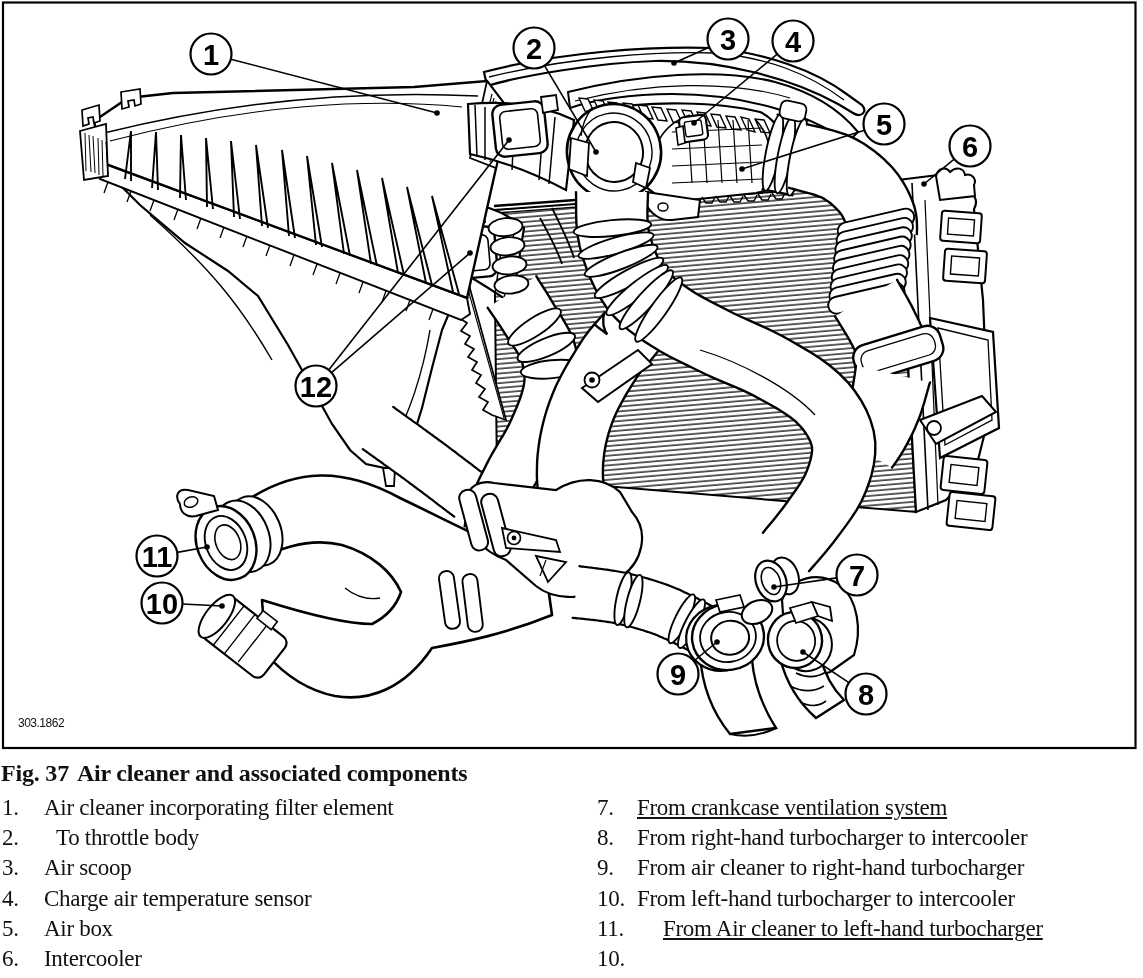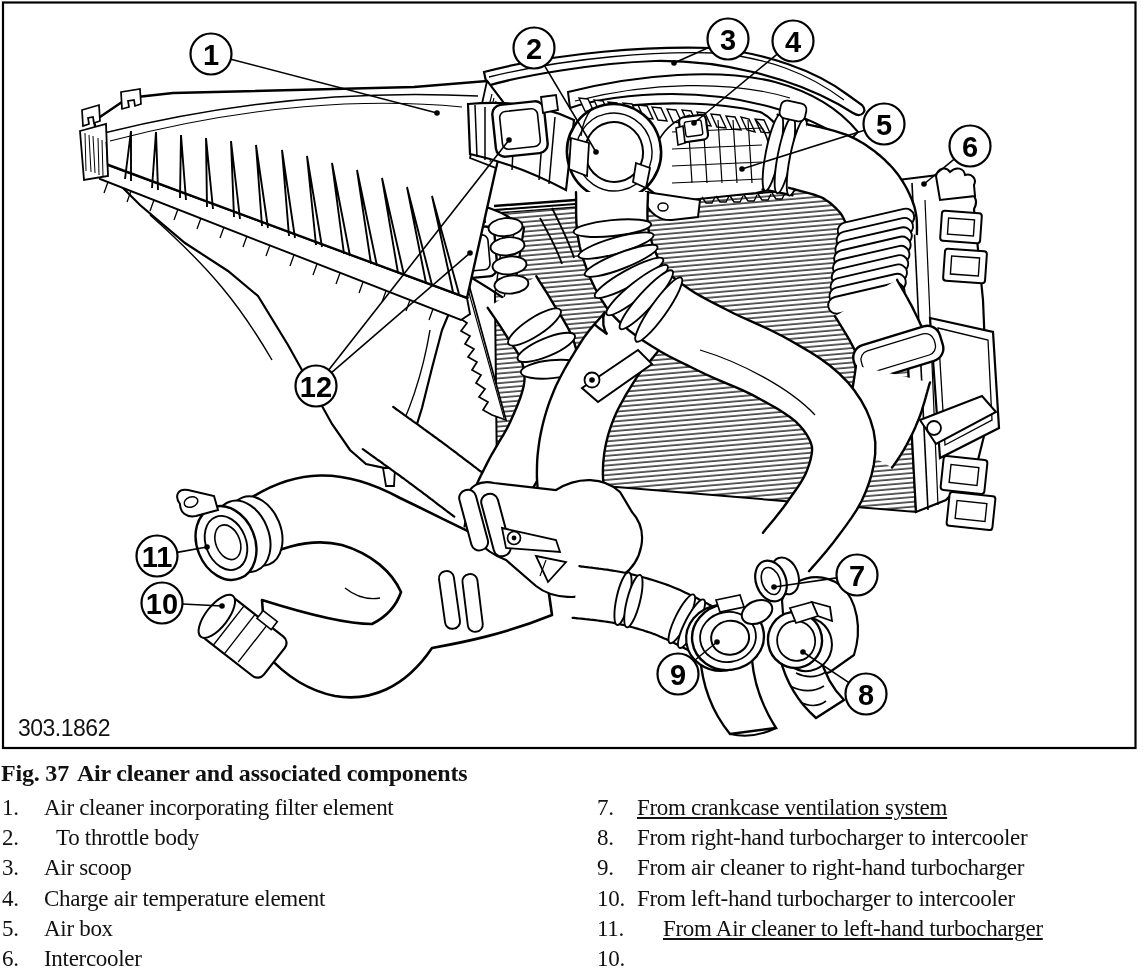--- a/index.html
+++ b/index.html
@@ -1,20 +1,20 @@
 <!DOCTYPE html>
 <html><head>
 <meta charset="utf-8">
 <style>
 html,body { margin:0; padding:0; background:white; }
 #page { position:relative; width:1143px; height:978px; background:white; overflow:hidden; }
 .ln { position:absolute; font-family:"Liberation Serif", serif; font-size:23px; letter-spacing:-0.3px; line-height:1; white-space:nowrap; color:#111; }
 #cap { position:absolute; top:761px; left:1px; font-family:"Liberation Serif", serif; font-size:24px; letter-spacing:-0.2px; font-weight:bold; color:#111; white-space:nowrap; line-height:1; }
 #cap span { margin-left:8px; }
-#fignum { position:absolute; top:717px; left:18px; font-family:"Liberation Sans", sans-serif; font-size:23px; letter-spacing:-0.5px; color:#111; line-height:1; }
+#fignum { position:absolute; top:717px; left:18px; font-family:"Liberation Sans", sans-serif; font-size:12px; letter-spacing:-0.5px; color:#111; line-height:1; }
 </style>
 </head>
 <body>
 <div id="page">
 <svg width="1143" height="978" viewBox="0 0 1143 978" style="position:absolute;top:0;left:0">
 <rect x="3" y="2.5" width="1132.5" height="745.5" fill="white" stroke="none"></rect>
 <clipPath id="fc">
         <rect x="3" y="2.5" width="1132.5" height="745.5"></rect>
       </clipPath>
 <g clip-path="url(#fc)">
@@ -299,21 +299,21 @@
     <div class="ln" style="top:796px;left:637px;text-decoration:underline;">From crankcase ventilation system</div>
     <div class="ln" style="top:826px;left:2px;">2.</div>
     <div class="ln" style="top:826px;left:56px;">To throttle body</div>
     <div class="ln" style="top:826px;left:597px;">8.</div>
     <div class="ln" style="top:826px;left:637px;text-align:right;">From right-hand turbocharger to intercooler</div>
     <div class="ln" style="top:856px;left:2px;">3.</div>
     <div class="ln" style="top:856px;left:44px;">Air scoop</div>
     <div class="ln" style="top:856px;left:597px;">9.</div>
     <div class="ln" style="top:856px;left:637px;">From air cleaner to right-hand turbocharger</div>
     <div class="ln" style="top:887px;left:2px;">4.</div>
-    <div class="ln" style="top:887px;left:44px;">Charge air temperature element</div>
+    <div class="ln" style="top:887px;left:44px;">Charge air temperature sensor</div>
     <div class="ln" style="top:887px;left:597px;">10.</div>
     <div class="ln" style="top:887px;left:637px;">From left-hand turbocharger to intercooler</div>
     <div class="ln" style="top:917px;left:2px;">5.</div>
     <div class="ln" style="top:917px;left:44px;">Air box</div>
     <div class="ln" style="top:917px;left:597px;">11.</div>
     <div class="ln" style="top:917px;left:663px;text-decoration:underline;">From Air cleaner to left-hand turbocharger</div>
     <div class="ln" style="top:947px;left:2px;">6.</div>
     <div class="ln" style="top:947px;left:44px;">Intercooler</div>
     <div class="ln" style="top:947px;left:597px;">10.</div>
 </div>

